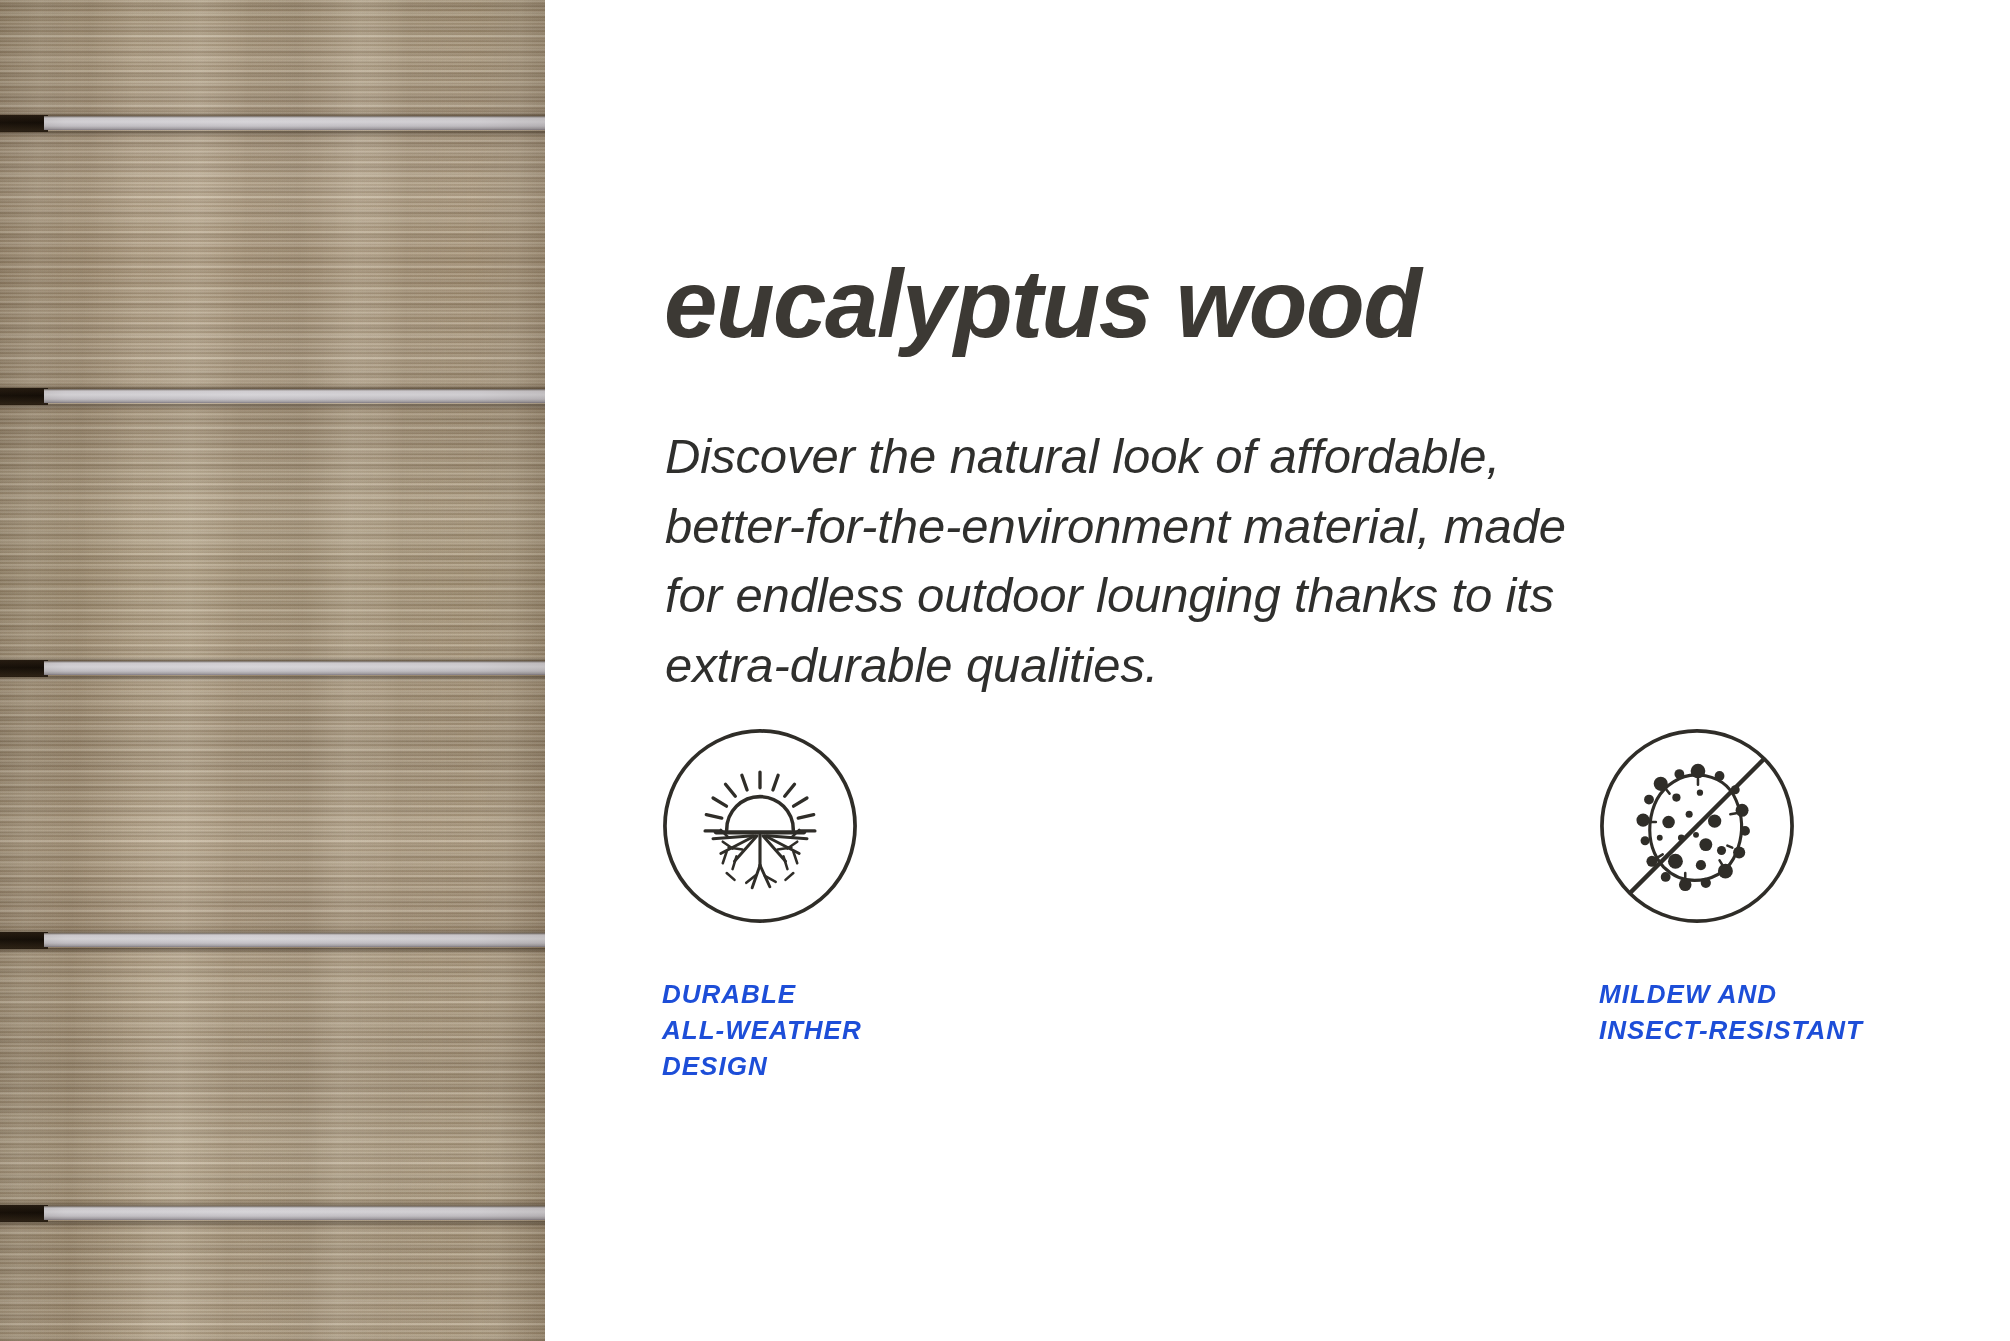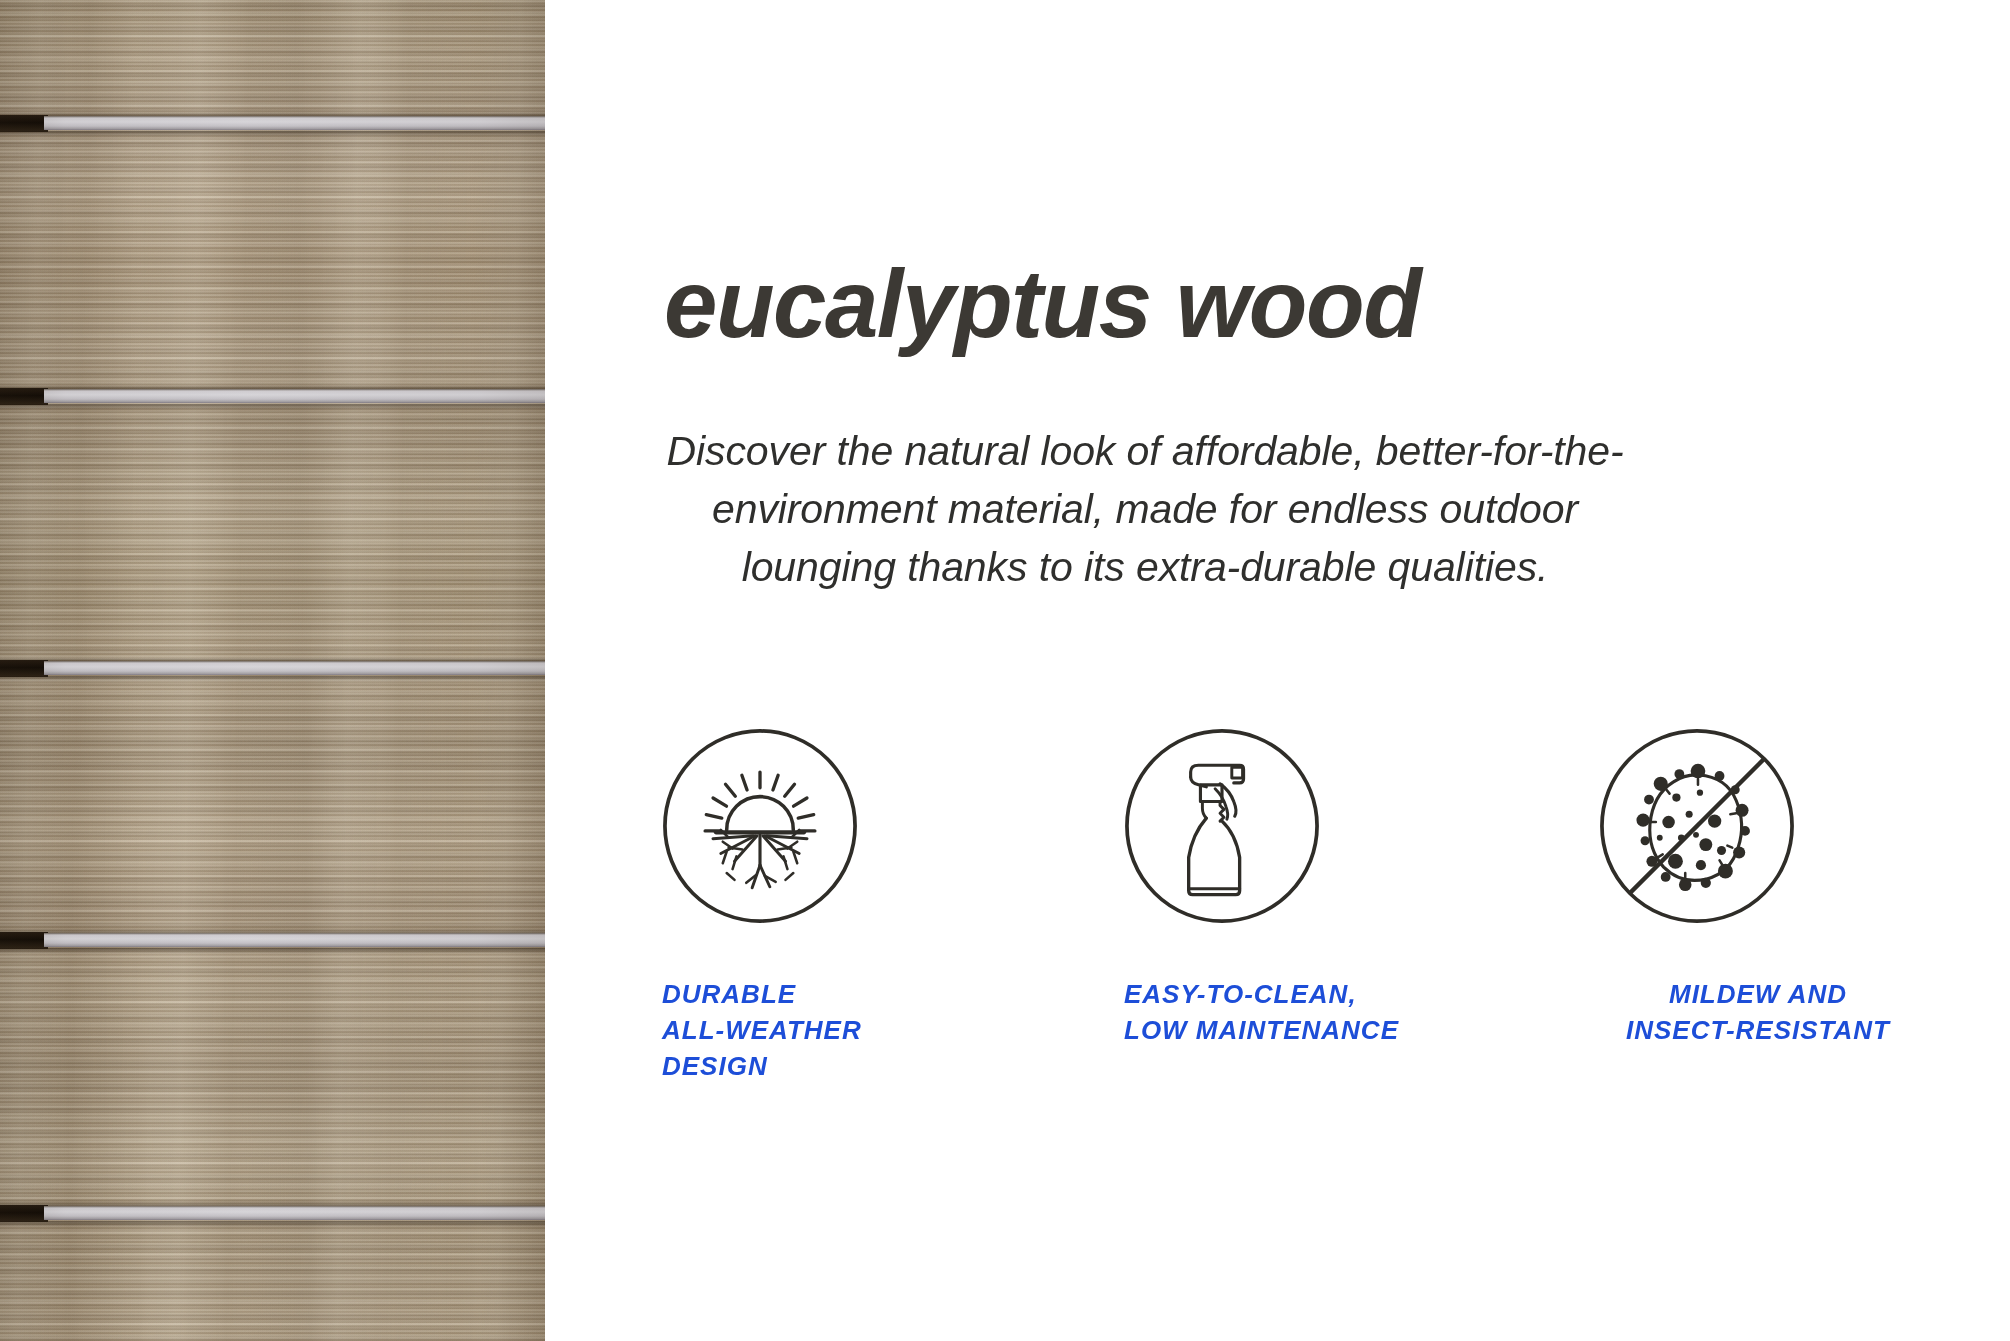--- a/index.html
+++ b/index.html
@@ -189,46 +189,45 @@
     color: #3c3934;
     white-space: nowrap;
   }
 
   .blurb {
     position: absolute;
     left: 120px;
     top: 406px;
     width: 960px;
     margin: 0;
-    font-size: 41px;
+    font-size: 49px;
     line-height: 1.42;
     font-weight: 400;
     color: #2f2f2d;
     letter-spacing: -0.1px;
-    text-align: center;
   }
 
   
   .features {
     position: absolute;
     left: 117px;
     top: 712px;
     width: 1340px;
     height: 420px;
   }
   .feature {
     position: absolute;
     top: 0;
     width: 330px;
   }
   .feature-1 { left: 0px; }
   .feature-2 { left: 462px; }
   .feature-3 { left: 925px; }
   .feature-3 .feature-icon { margin-left: 12px; }
-  .feature-3 .feature-label { padding-left: 12px; text-align: center; }
+  .feature-3 .feature-label { padding-left: 12px; }
 
   .feature-icon {
     width: 196px;
     height: 196px;
     display: block;
   }
   .feature-icon svg {
     display: block;
     width: 196px;
     height: 196px;
@@ -345,46 +344,20 @@
             <path d="M107 110 L148 113" stroke-width="3"></path>
             <path d="M132 112 L140 104" stroke-width="2.6"></path>
             <path d="M126 155 L134 148" stroke-width="2.6"></path>
           </svg>
         </span>
         <p class="feature-label">DURABLE
 ALL-WEATHER
 DESIGN</p>
       </div>
 
-      <div class="feature feature-2">
-        <span class="feature-icon">
-          <svg viewBox="0 0 200 200" xmlns="http://www.w3.org/2000/svg" fill="none" stroke="#2f2d28" stroke-width="3.4" stroke-linecap="round" stroke-linejoin="round">
-            <circle cx="100" cy="100" r="97" stroke-width="3.8"></circle>
-
-            <path d="M68 50 L68 45 Q68 38 76 38 L118 38 Q122 38 122 42 L122 52 Q122 56 118 56 L112 56" stroke-width="3.2"></path>
-            <path d="M68 50 Q68 56 76 58 L84 60" stroke-width="3.2"></path>
-
-            <rect x="110" y="40" width="11" height="11" stroke-width="3"></rect>
-
-            <path d="M98 57 Q108 64 112 75 Q116 85 113 90" stroke-width="3.2"></path>
-            <path d="M93 62 Q101 70 104 80 Q107 88 105 93" stroke-width="3"></path>
-
-            <rect x="78" y="58" width="22" height="17" stroke-width="3.2"></rect>
-
-            <path d="M80 75 L80 82 Q80 88 84 92" stroke-width="3"></path>
-            <path d="M98 75 L98 79 L102 83 L98 87 L102 91 L98 95" stroke-width="3"></path>
-
-            <path d="M84 92 Q70 108 66 132 L66 166 Q66 170 70 170 L114 170 Q118 170 118 166 L118 132
-                     Q114 108 100 95" stroke-width="3.4"></path>
-            <line x1="66" y1="164" x2="118" y2="164" stroke-width="3"></line>
-          </svg>
-        </span>
-        <p class="feature-label">EASY-TO-CLEAN,
-LOW MAINTENANCE</p>
-      </div>
 
       <div class="feature feature-3">
         <span class="feature-icon">
           <svg viewBox="0 0 200 200" xmlns="http://www.w3.org/2000/svg" xmlns:xlink="http://www.w3.org/1999/xlink">
             <circle cx="100" cy="100" r="97" fill="none" stroke="#2f2d28" stroke-width="3.8"></circle>
 
             <path d="M102 48 Q130 50 140 74 Q150 98 142 122 Q134 148 110 154
                      Q84 160 66 142 Q50 124 52 98 Q55 68 76 55 Q88 47 102 48 Z" fill="none" stroke="#2f2d28" stroke-width="3.2"></path>
 
             <g fill="#2f2d28">

